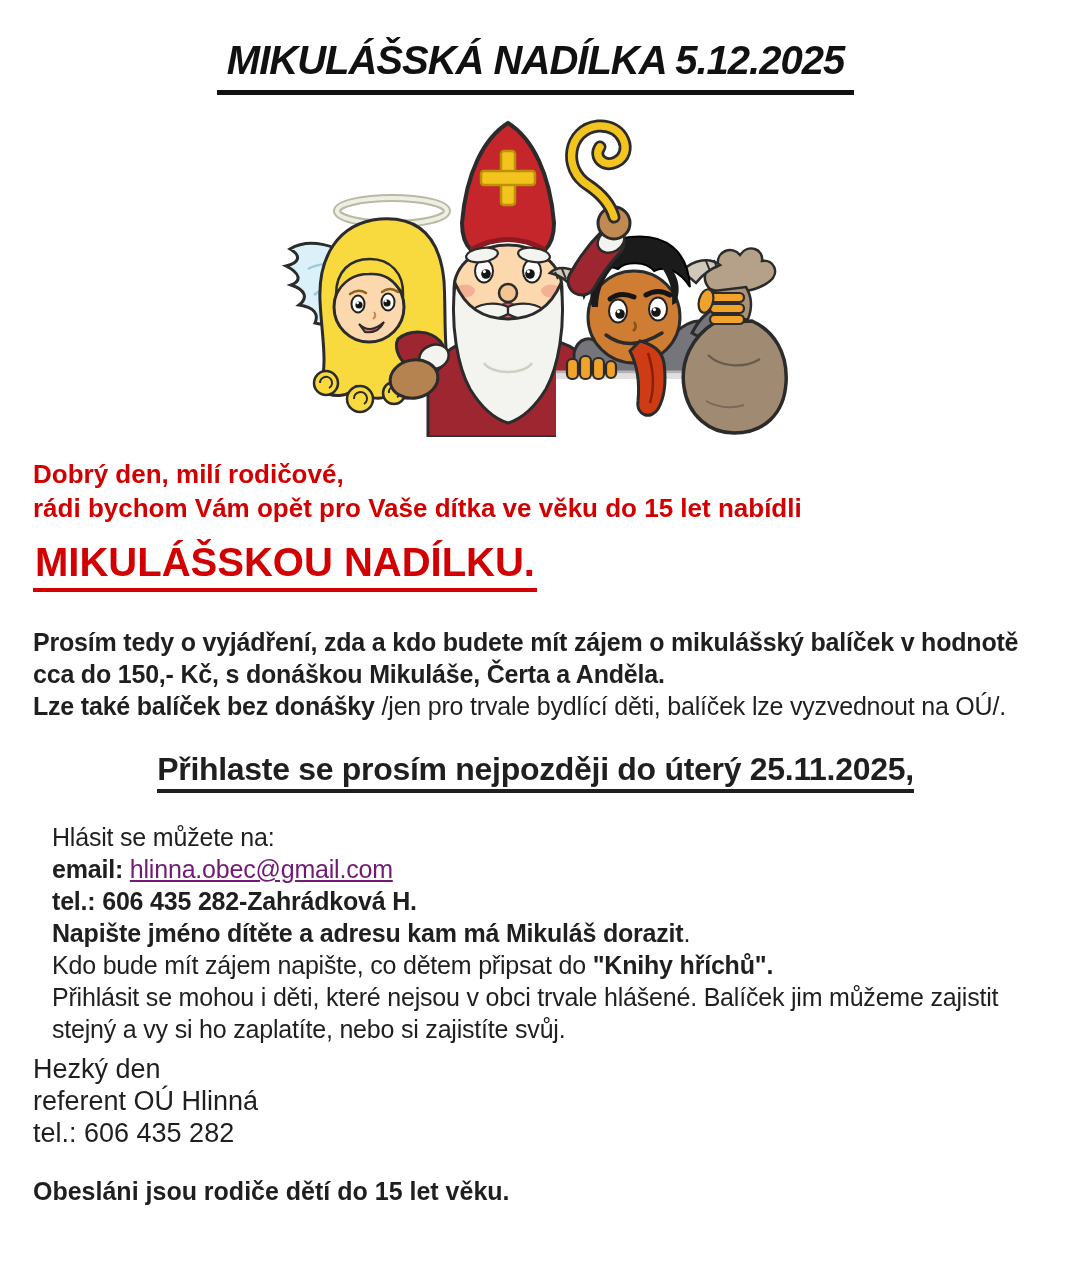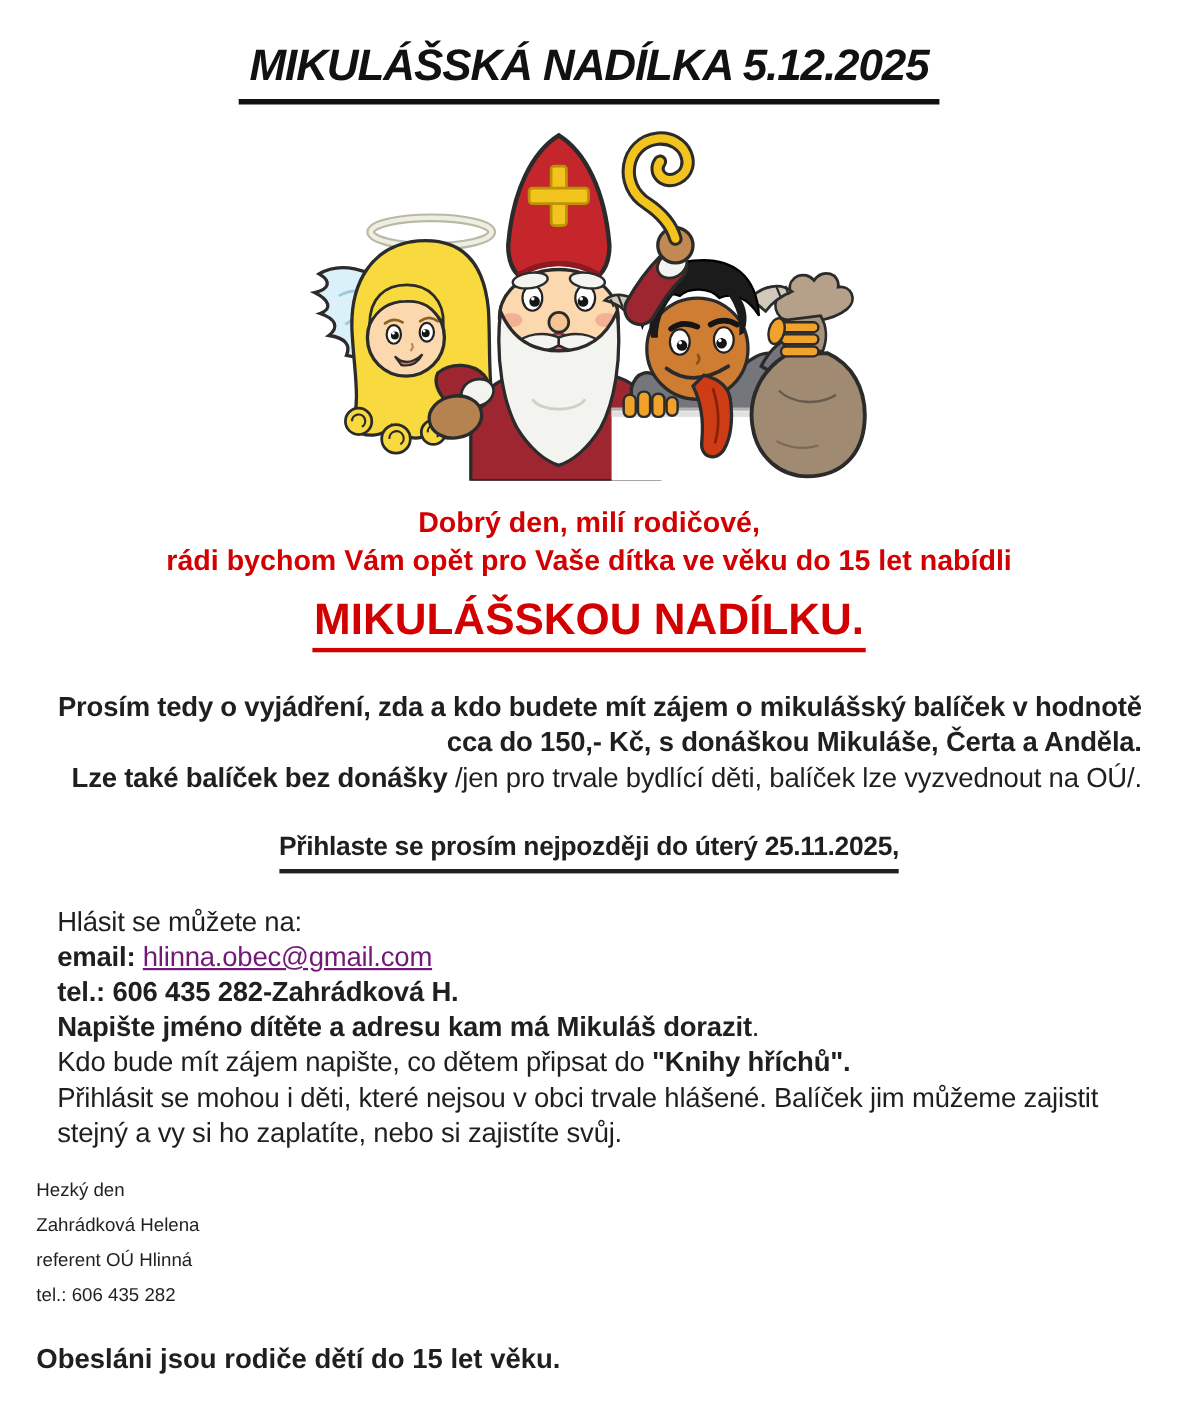--- a/index.html
+++ b/index.html
@@ -19,44 +19,44 @@
     letter-spacing: -1px; color: #111;
     border-bottom: 5px solid #111;
     padding: 0 10px 7px 10px;
     white-space: nowrap;
   }
 
   .illu { text-align: center; margin-top: 16px; }
   .illu svg { display: inline-block; }
 
   .greeting {
-    margin-top: 16px; text-align: center;
+    margin-top: 16px; 
     color: #d20000; font-weight: 700;
     font-size: 26px; line-height: 34px;
   }
   .greeting-heading { margin-top: 14px; font-size: 40px; line-height: 46px; }
   .greeting-heading .hl {
     display: inline-block;
     border-bottom: 4px solid #d20000;
     padding: 0 2px 3px 2px;
     white-space: nowrap;
   }
 
-  .offer { margin-top: 34px; font-size: 25px; line-height: 32px; letter-spacing: -0.2px; text-align: right; }
+  .offer { margin-top: 34px; font-size: 25px; line-height: 32px; letter-spacing: -0.2px; }
   .deadline {
     margin-top: 28px; text-align: center; font-weight: 700;
-    font-size: 24px; line-height: 38px; letter-spacing: -0.3px;
+    font-size: 32px; line-height: 38px; letter-spacing: -0.3px;
   }
   .deadline .ul {
     display: inline-block;
     border-bottom: 4px solid #1f1f1f;
     padding-bottom: 1px; white-space: nowrap;
   }
   .contact { margin-top: 28px; font-size: 25px; line-height: 32px; letter-spacing: -0.2px; margin-left: 19px; }
-  .signature { margin-top: 20px; font-size: 17px; line-height: 32px; }
+  .signature { margin-top: 8px; font-size: 27px; line-height: 32px; }
   .footer { margin-top: 28px; font-size: 25px; font-weight: 700; }
 
   .b { font-weight: 700; }
   a.email-link {
     color: #701a75; text-decoration: underline; font-weight: 400; cursor: pointer; text-align: center;
   }
 </style>
 </head>
 <body>
 
@@ -217,20 +217,19 @@
     <div><span class="b">email: </span><a class="email-link">hlinna.obec@gmail.com</a></div>
     <div class="b">tel.: 606 435 282-Zahrádková H.</div>
     <div><span class="b">Napište jméno dítěte a adresu kam má Mikuláš dorazit</span><span>.</span></div>
     <div><span>Kdo bude mít zájem napište, co dětem připsat do </span><span class="b">"Knihy hříchů".</span></div>
     <div>Přihlásit se mohou i děti, které nejsou v obci trvale hlášené. Balíček jim můžeme zajistit</div>
     <div>stejný a vy si ho zaplatíte, nebo si zajistíte svůj.</div>
   </div>
 
   <div class="signature">
     <div>Hezký den</div>
-    <div>Zahrádková Helena</div>
     <div>referent OÚ Hlinná</div>
     <div>tel.: 606 435 282</div>
   </div>
 
   <div class="footer">Obesláni jsou rodiče dětí do 15 let věku.</div>
 
 </div>
 
 </body></html>

